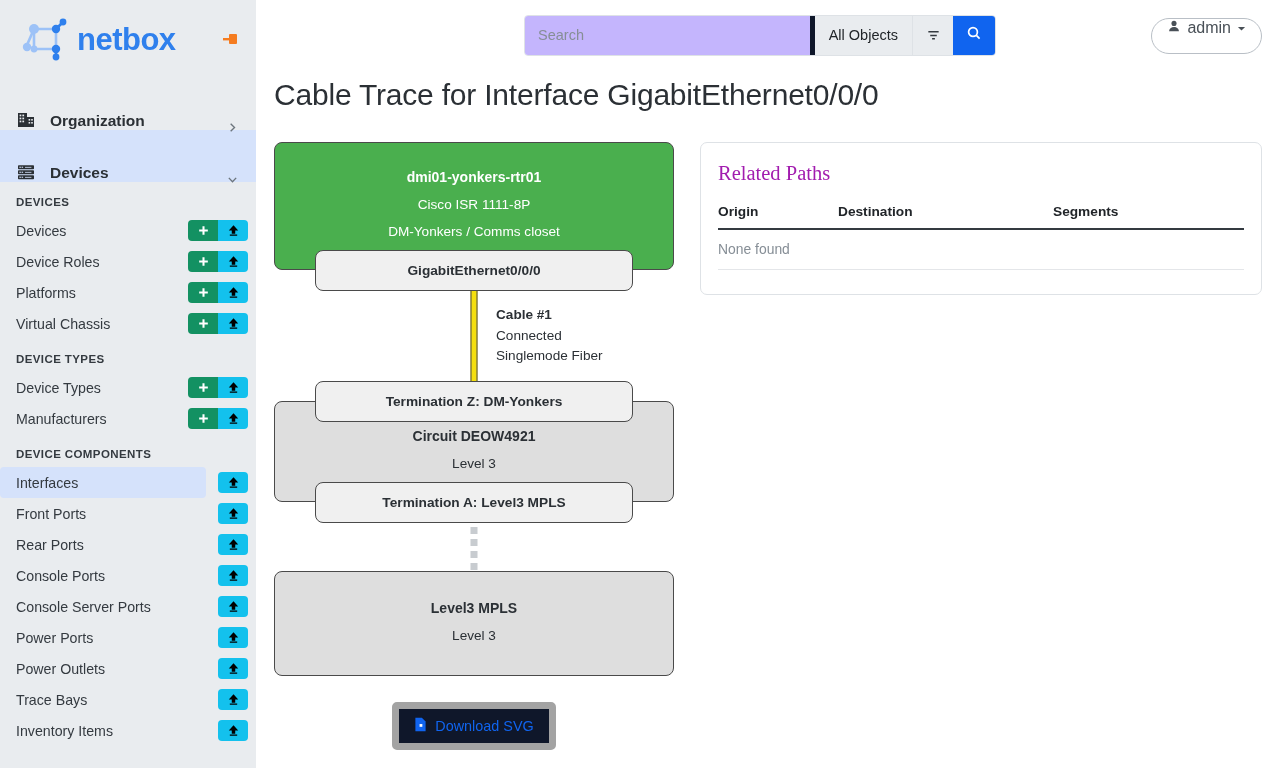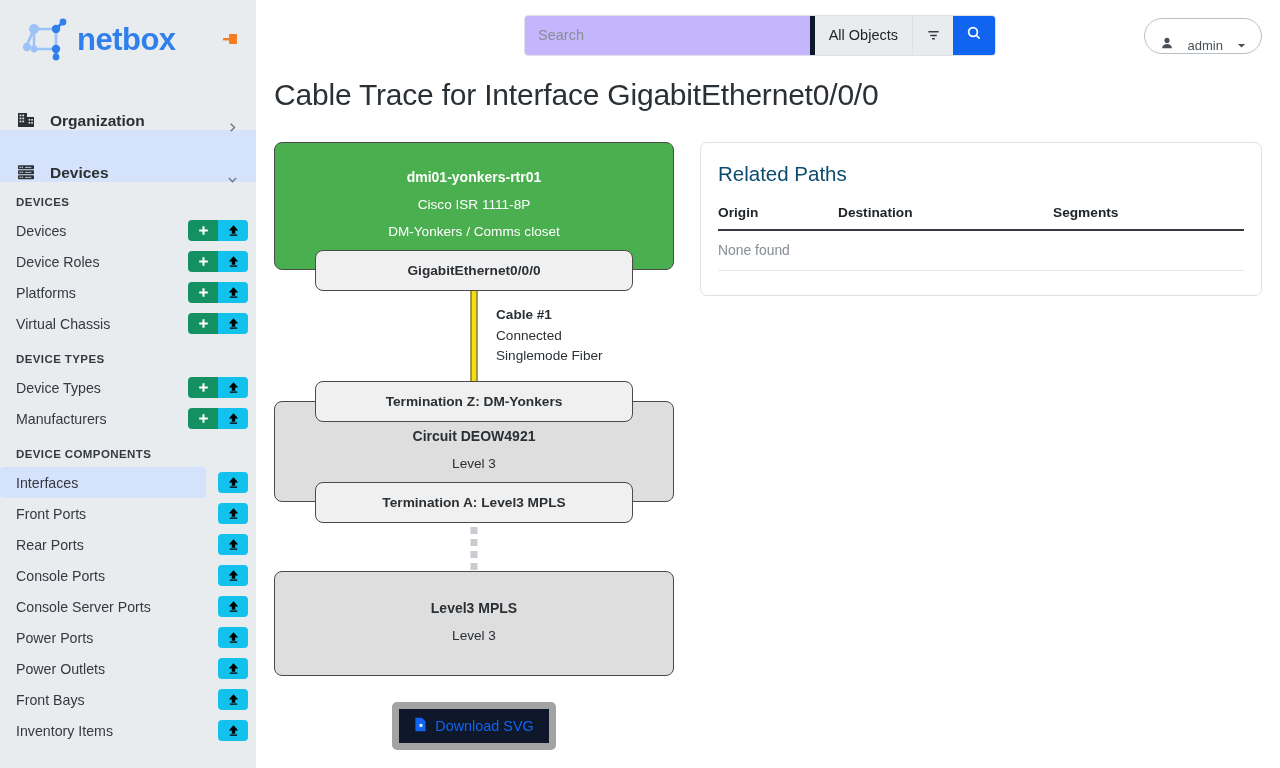--- a/index.html
+++ b/index.html
@@ -107,25 +107,25 @@
     width: 41px; display: flex; align-items: center; justify-content: center;
     background: #e9ecef; cursor: pointer;
     border-left: 1px solid #dee2e6;
   }
   .go-btn {
     width: 42px; display: flex; align-items: center; justify-content: center;
     background: #1064ef; cursor: pointer;
   }
   .user-btn {
     position: absolute; right: 18px; top: 18px;
-    display: flex; align-items: flex-end; gap: 14px;
+    display: flex; align-items: flex-start; gap: 6px;
     height: 36px; padding: 0 15px;
     border: 1px solid #b9bfc6; border-radius: 18px;
     background: #fff; cursor: pointer;
-    font-size: 13px; color: #495057;
+    font-size: 16px; color: #495057;
   }
 
   .page-title {
     font-size: 30px; font-weight: 400; color: #2b3035;
     padding: 8px 0 0 18px; letter-spacing: -0.2px;
   }
 
   .content { display: flex; padding: 30px 18px 0 18px; gap: 26px; }
   .trace-col { width: 400px; flex: 0 0 400px; }
   .paths-col { flex: 1; }
@@ -186,21 +186,21 @@
   .trace-done {
     text-align: center; margin-top: 28px;
     font-size: 31px; color: #2e7d36; font-weight: 400;
   }
 
   
   .card {
     border: 1px solid #dee2e6; border-radius: 7px;
     background: #fff; padding: 19px 17px 24px;
   }
-  .card-title { font-size: 20.5px; color: #0c4a6e; font-weight: 400; }
+  .card-title { font-size: 20.5px; color: #a21caf; font-weight: 400; font-family: Liberation Serif, serif; }
   .tbl { width: 100%; border-collapse: collapse; margin-top: 19px; }
   .tbl th {
     text-align: left; font-size: 13.7px; font-weight: 700; color: #212529;
     padding: 0 0 9px 0; border-bottom: 2px solid #343a40;
   }
   .tbl td {
     font-size: 13.9px; color: #868e96;
     padding: 11px 0 12px 0; border-bottom: 1px solid #e4e6e9;
   }
 </style>
@@ -455,21 +455,21 @@
         <span class="ni-label">Power Outlets</span>
         <span class="btn-pair">
           <span class="mini-btn mini-up solo">
               <svg viewBox="0 0 12 12">
                 <path d="M6 2l3 3.4H7v3H5v-3H3zM2.6 10.3h6.8" stroke="#000" stroke-width="1.2" fill="#000"></path>
               </svg>
             </span>
         </span>
       </div>
       <div class="nav-item">
-        <span class="ni-label">Front Bays</span>
+        <span class="ni-label">Trace Bays</span>
         <span class="btn-pair">
           <span class="mini-btn mini-up solo">
               <svg viewBox="0 0 12 12">
                 <path d="M6 2l3 3.4H7v3H5v-3H3zM2.6 10.3h6.8" stroke="#000" stroke-width="1.2" fill="#000"></path>
               </svg>
             </span>
         </span>
       </div>
       <div class="nav-item">
         <span class="ni-label">Inventory Items</span>

